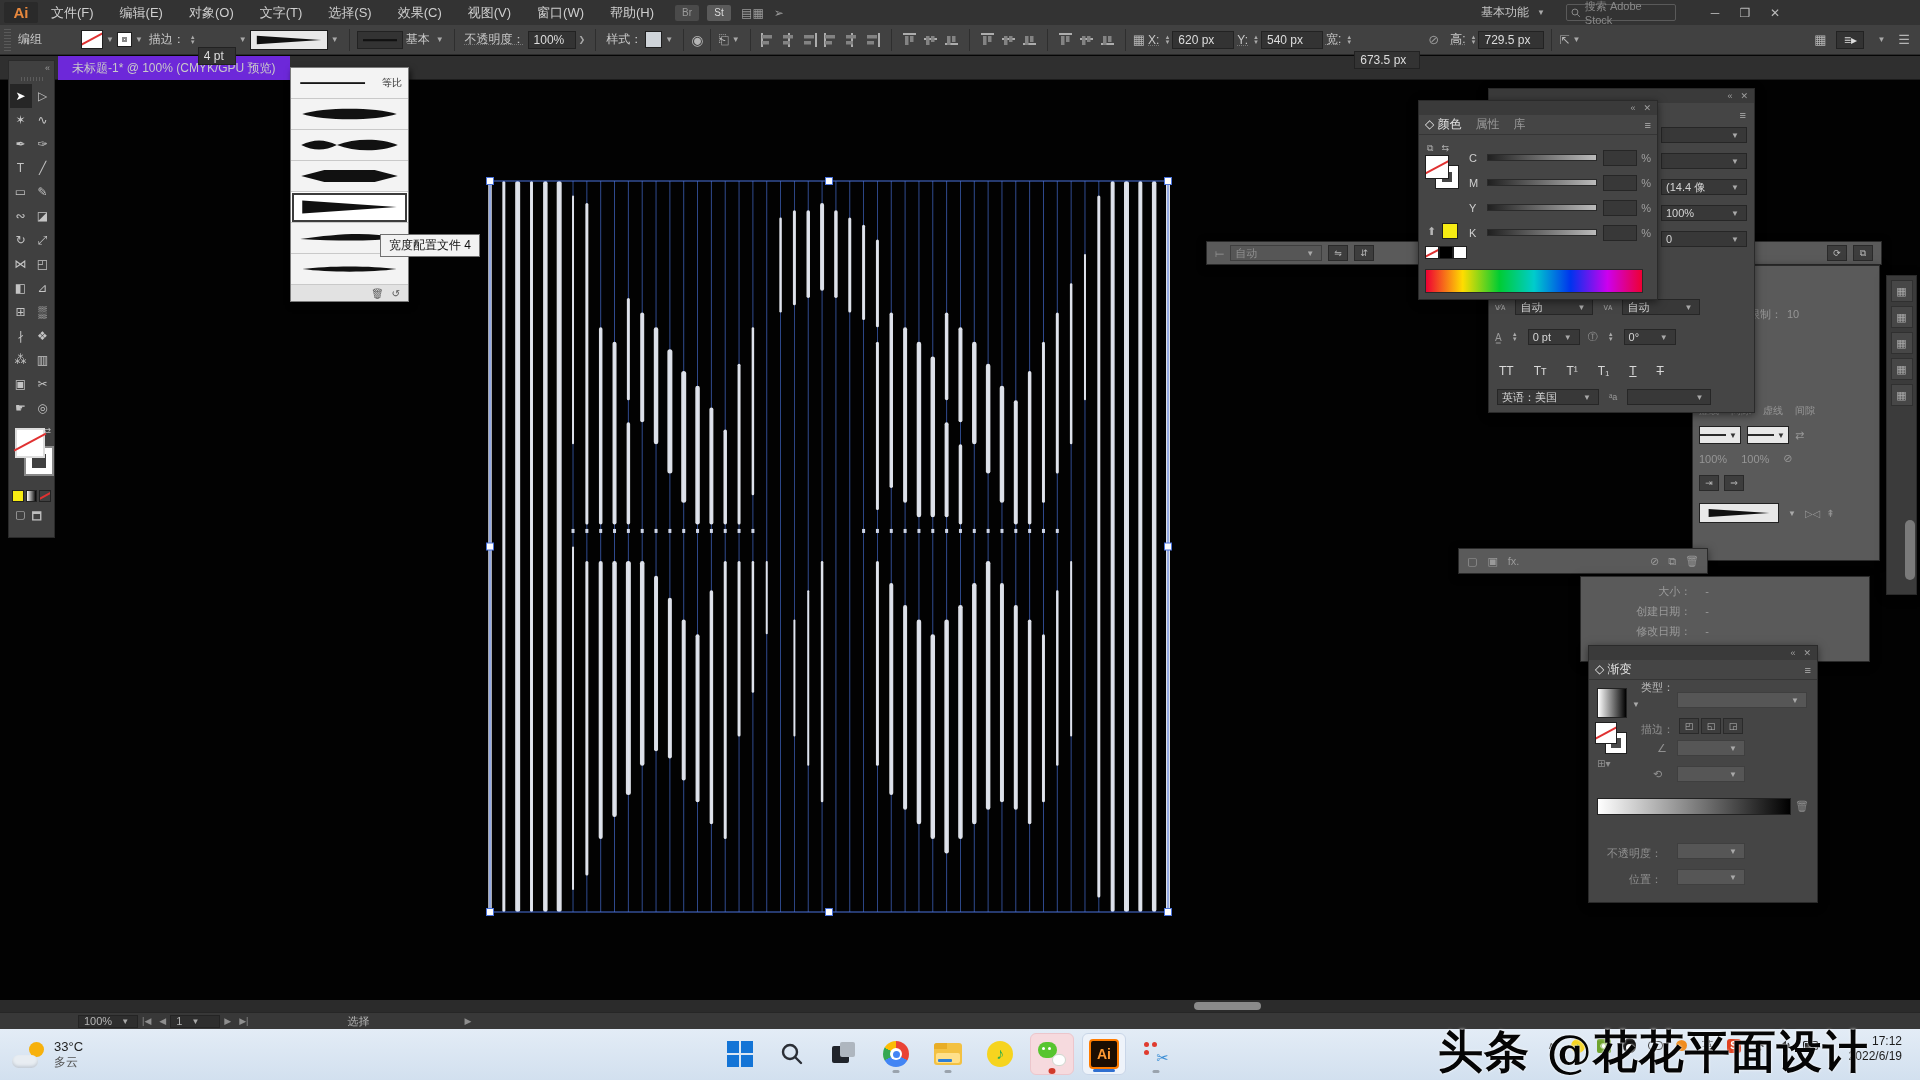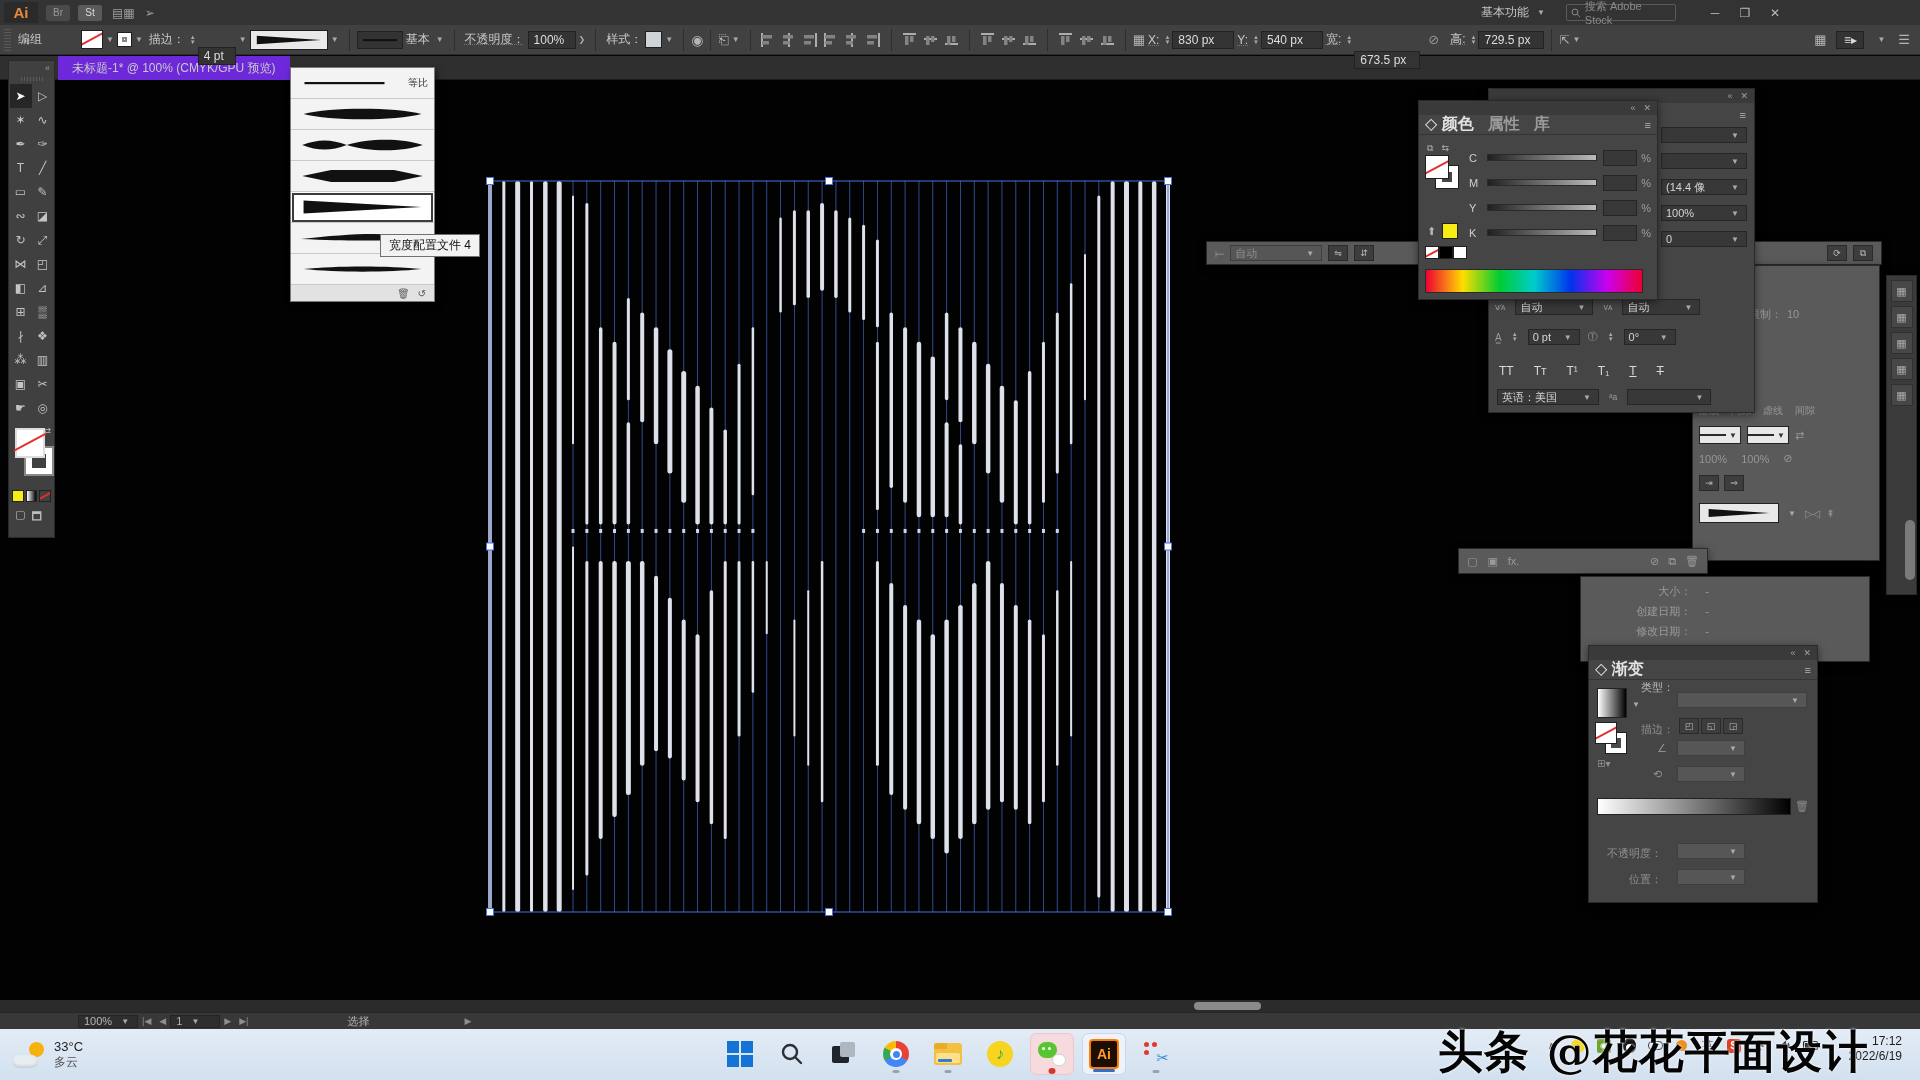--- a/index.html
+++ b/index.html
@@ -40,33 +40,33 @@
   #tb-grip div{width:22px;height:4px;background:repeating-linear-gradient(90deg,#5c5c5c 0 1px,transparent 1px 3px);}
   .tool{width:22px;height:24px;display:inline-flex;align-items:center;justify-content:center;color:#c4c4c4;font-size:12px;cursor:default;}
   .tool.active{background:#262626;color:#fff;}
   #tools{display:flex;flex-wrap:wrap;width:44px;margin:2px auto 0;}
   #proxy{position:relative;height:62px;margin:6px 2px 0;}
   .proxy-sq{position:absolute;width:30px;height:30px;background:#fff;border:2px solid #888;}
   #mini-swatches{display:flex;gap:2px;padding:2px 3px;}
   .mini-sw{width:13px;height:12px;border:1px solid #222;position:relative;overflow:hidden;}
   .tb-bottom{display:flex;gap:6px;padding:4px 6px;color:#bdbdbd;font-size:11px;}
   
-  #wp-dropdown{left:290px;top:67px;width:145px;background:#efefef;border:1px solid #7a7a7a;z-index:40;box-shadow:2px 3px 6px rgba(0,0,0,.6);}
+  #wp-dropdown{left:290px;top:67px;width:119px;background:#efefef;border:1px solid #7a7a7a;z-index:40;box-shadow:2px 3px 6px rgba(0,0,0,.6);}
   .wp-row{height:31px;border-bottom:1px solid #c9c9c9;display:flex;align-items:center;padding:0 6px;background:#f3f3f3;}
   .wp-row svg{flex:1;}
   .wp-row.sel{outline:2px solid #3c3c3c;outline-offset:-3px;background:#fff;}
   .wp-label{font-size:10px;color:#333;margin-left:4px;}
   #wp-foot{height:16px;display:flex;justify-content:flex-end;align-items:center;gap:8px;padding:0 8px;color:#555;font-size:10px;background:#e2e2e2;}
   #wp-tooltip{left:380px;top:234px;background:#f2f2f2;border:1px solid #707070;color:#111;font-size:12px;padding:2px 8px;z-index:41;white-space:nowrap;}
   
   .panel{position:absolute;background:#454545;border:1px solid #2a2a2a;color:#cccccc;font-size:11px;box-shadow:0 2px 8px rgba(0,0,0,.5);}
   .panel-dim{background:#5a5a5a;color:#969696;}
   .p-head{height:14px;display:flex;justify-content:flex-end;align-items:center;gap:8px;color:#9f9f9f;font-size:9px;padding:0 6px;background:#3a3a3a;}
   .p-tabs{display:flex;align-items:center;height:20px;border-bottom:1px solid #353535;padding:0 6px;gap:14px;}
-  .p-tab{color:#e2e2e2;font-size:16px;font-weight:bold;}
+  .p-tab{color:#e2e2e2;font-size:12px;}
   .p-tab.inactive{color:#9a9a9a;}
   .hamb{margin-left:auto;color:#b5b5b5;font-size:11px;}
   .fld{background:#383838;border:1px solid #262626;color:#d5d5d5;display:flex;align-items:center;padding:0 4px;height:16px;font-size:11px;}
   .fld .chev{margin-left:auto;}
   .dim .fld{background:#565656;border-color:#3f3f3f;color:#8f8f8f;}
   .slider-track{height:7px;background:linear-gradient(to right,#202020,#bbb);border:1px solid #2a2a2a;flex:1;margin:0 6px;}
   .spectrum{background:linear-gradient(to right,#e03,#fd0 17%,#0c3 34%,#0cc 50%,#03e 67%,#c0e 84%,#e03);}
   .gray-ramp{background:linear-gradient(to right,#ffffff,#000000);}
   .icon-btn{width:20px;height:16px;background:#3d3d3d;border:1px solid #2a2a2a;display:inline-flex;align-items:center;justify-content:center;color:#b9b9b9;font-size:9px;}
   .dock-ico{width:22px;height:22px;background:#474747;border:1px solid #303030;margin:4px auto;color:#a9a9a9;font-size:11px;display:flex;align-items:center;justify-content:center;}
@@ -93,20 +93,31 @@
   #clock{position:absolute;right:18px;top:5px;text-align:right;font-size:12px;color:#1c1c1c;line-height:15px;}
   #watermark{left:1438px;top:1022px;font-size:45px;font-weight:900;color:#050505;letter-spacing:1px;white-space:nowrap;z-index:25;text-shadow:0 0 3px rgba(255,255,255,.85),0 0 1px rgba(255,255,255,.9);font-family:"DejaVu Serif","Liberation Serif",serif;}
 </style>
 </head>
 <body>
 
 <div id="app">
 
   <div id="menubar" class="abs">
     <div id="ai-logo">Ai</div>
+    <div id="menu-items" style="display:flex;">
+        <div class="menu-item">文件(F)</div>
+        <div class="menu-item">编辑(E)</div>
+        <div class="menu-item">对象(O)</div>
+        <div class="menu-item">文字(T)</div>
+        <div class="menu-item">选择(S)</div>
+        <div class="menu-item">效果(C)</div>
+        <div class="menu-item">视图(V)</div>
+        <div class="menu-item">窗口(W)</div>
+        <div class="menu-item">帮助(H)</div>
+      </div>
     <span class="mb-badge">Br</span>
     <span class="mb-badge" style="background:#5a5a5a;color:#ddd;">St</span>
     <span class="mb-icon">▤▦</span>
     <span class="mb-icon">➢</span>
     <div id="mb-right">
       <div id="workspace">
         <span>基本功能</span>
           <span class="chev">▼</span>
       </div>
       <div id="searchbox">
@@ -247,21 +258,21 @@
             <rect x="9" y="4" width="3.5" height="6" fill="#8f8f8f"></rect>
           </svg></span>
       </span>
     <span class="cb-sep"></span>
     <span style="color:#b5b5b5;font-size:13px;">▦</span>
     <span class="cb-label" style="text-decoration:underline dotted #777;">X:</span>
     <span class="stepper">
         <span>▲</span>
         <span>▼</span>
       </span>
-    <span class="cb-field" style="width:62px;">830 px</span>
+    <span class="cb-field" style="width:62px;">620 px</span>
     <span class="cb-label" style="text-decoration:underline dotted #777;">Y:</span>
     <span class="stepper">
         <span>▲</span>
         <span>▼</span>
       </span>
     <span class="cb-field" style="width:62px;">540 px</span>
     <span class="cb-label" style="text-decoration:underline dotted #777;">宽:</span>
     <span class="stepper">
         <span>▲</span>
         <span>▼</span>

